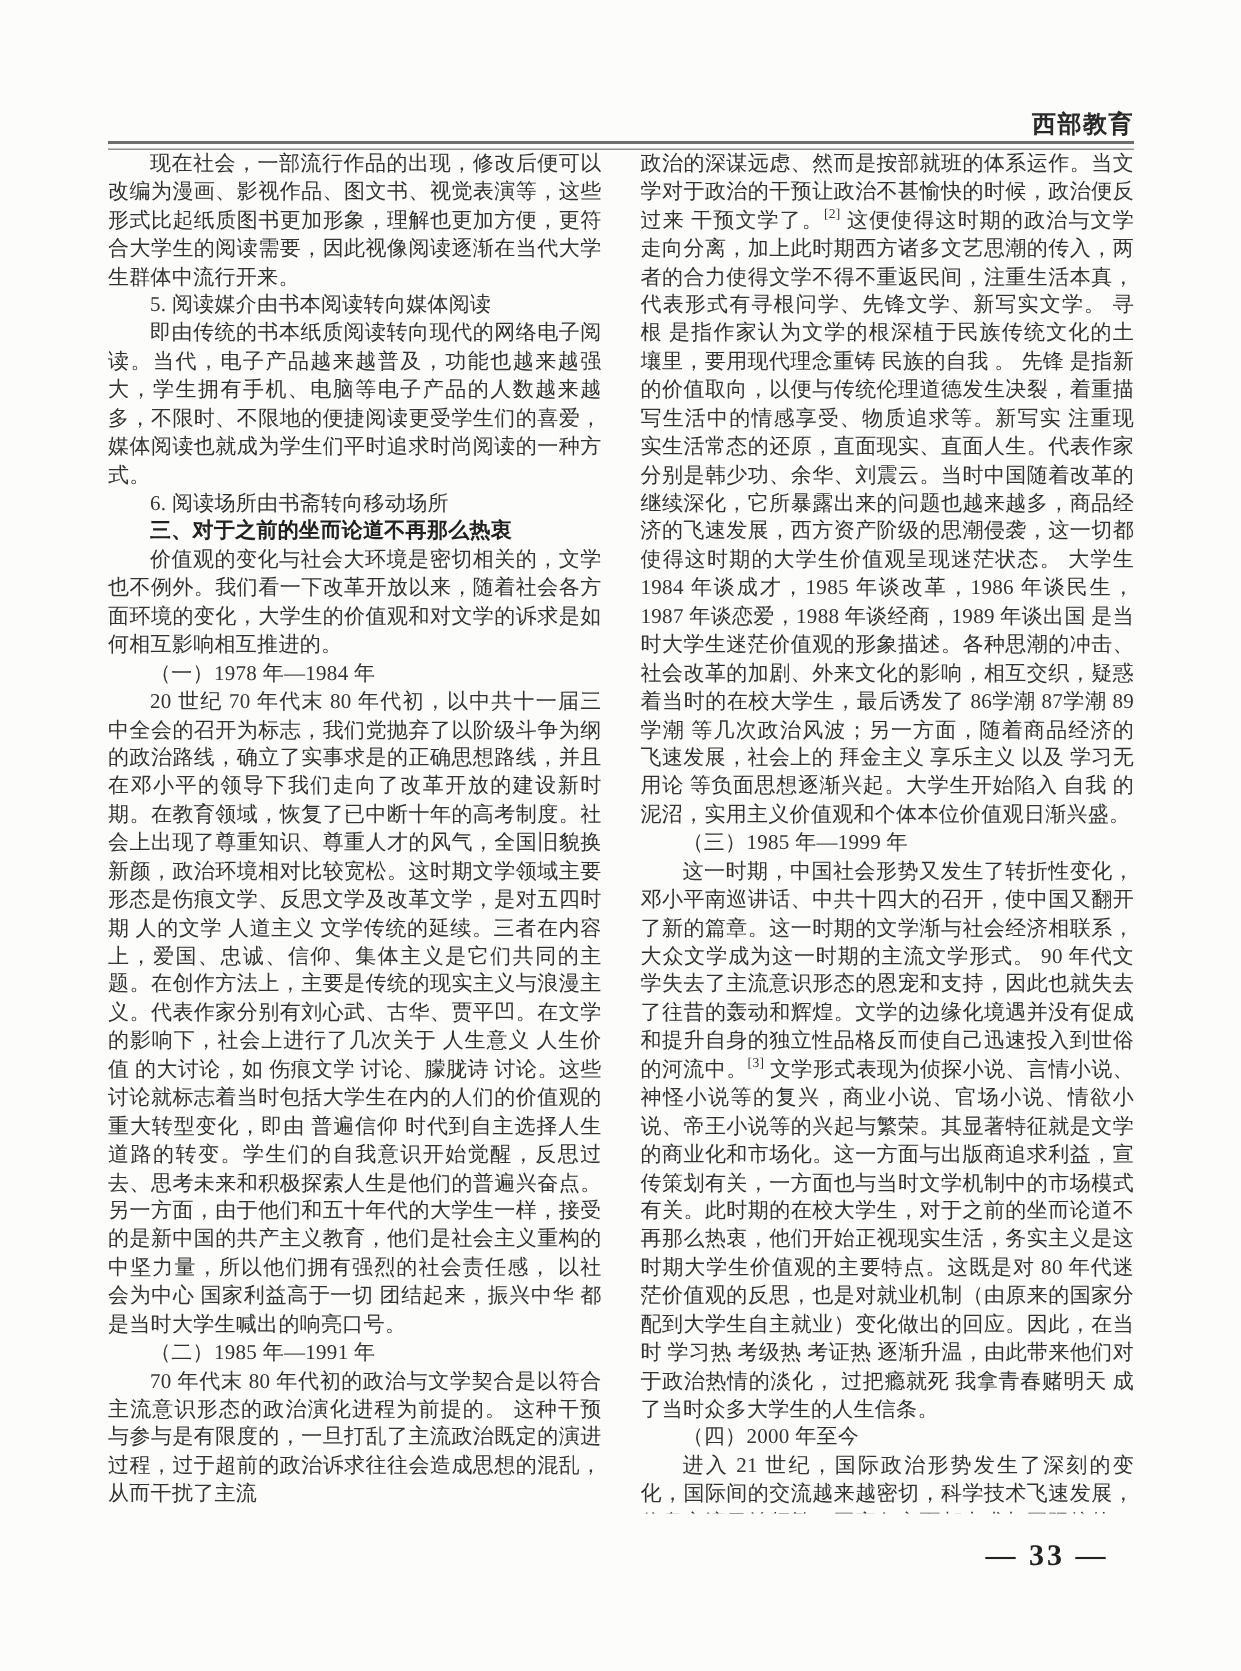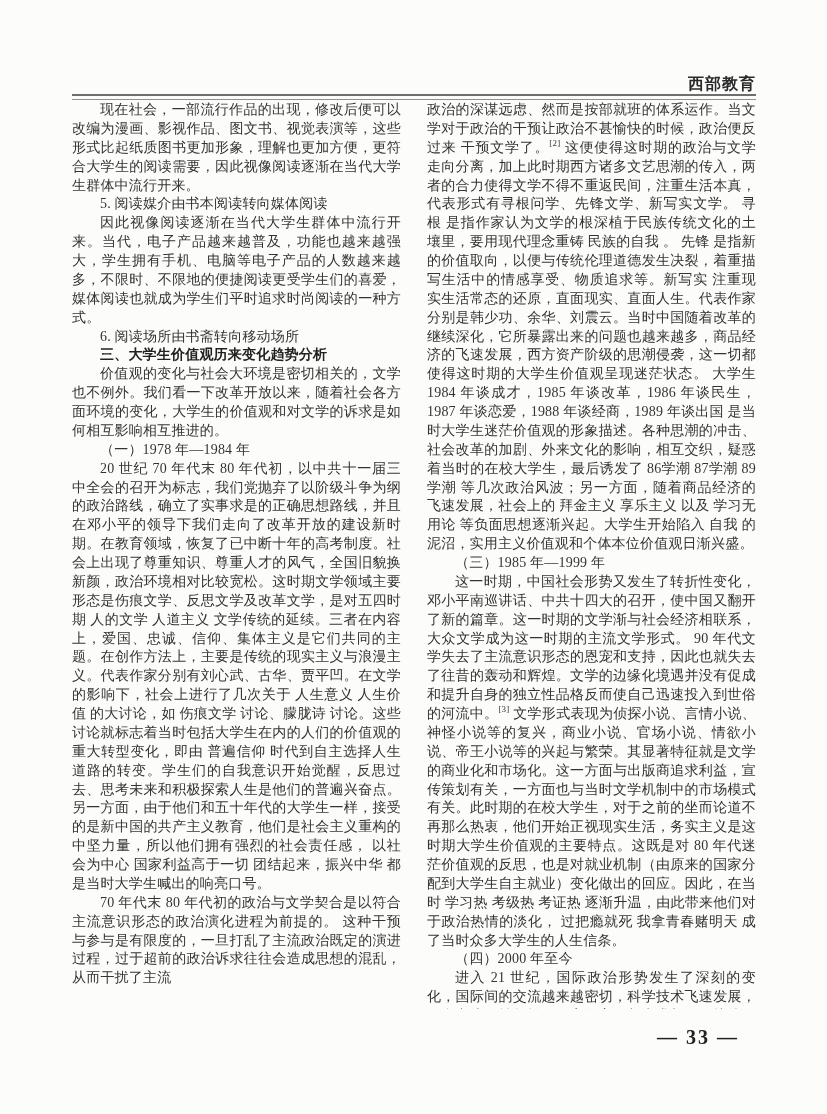--- a/index.html
+++ b/index.html
@@ -63,26 +63,27 @@
 <div class="page">
   <div class="header">
     <span class="journal-title">西部教育</span>
     <div class="header-rule"></div>
   </div>
 
   <div class="columns">
     <div class="col" id="col-left">
         <p class="body">现在社会，一部流行作品的出现，修改后便可以改编为漫画、影视作品、图文书、视觉表演等，这些形式比起纸质图书更加形象，理解也更加方便，更符合大学生的阅读需要，因此视像阅读逐渐在当代大学生群体中流行开来。</p>
         <p class="subheading">5. 阅读媒介由书本阅读转向媒体阅读</p>
-        <p class="body">因此视像阅读逐渐在当代大学生群体中流行开来。当代，电子产品越来越普及，功能也越来越强大，学生拥有手机、电脑等电子产品的人数越来越多，不限时、不限地的便捷阅读更受学生们的喜爱，媒体阅读也就成为学生们平时追求时尚阅读的一种方式。</p>
+        <p class="body">即由传统的书本纸质阅读转向现代的网络电子阅读。当代，电子产品越来越普及，功能也越来越强大，学生拥有手机、电脑等电子产品的人数越来越多，不限时、不限地的便捷阅读更受学生们的喜爱，媒体阅读也就成为学生们平时追求时尚阅读的一种方式。</p>
         <p class="subheading">6. 阅读场所由书斋转向移动场所</p>
-        <p class="heading">三、大学生价值观历来变化趋势分析</p>
+        <p class="heading">三、对于之前的坐而论道不再那么热衷</p>
         <p class="body">价值观的变化与社会大环境是密切相关的，文学也不例外。我们看一下改革开放以来，随着社会各方面环境的变化，大学生的价值观和对文学的诉求是如何相互影响相互推进的。</p>
         <p class="subheading">（一）1978 年—1984 年</p>
         <p class="body">20 世纪 70 年代末 80 年代初，以中共十一届三中全会的召开为标志，我们党抛弃了以阶级斗争为纲的政治路线，确立了实事求是的正确思想路线，并且在邓小平的领导下我们走向了改革开放的建设新时期。在教育领域，恢复了已中断十年的高考制度。社会上出现了尊重知识、尊重人才的风气，全国旧貌换新颜，政治环境相对比较宽松。这时期文学领域主要形态是伤痕文学、反思文学及改革文学，是对五四时期 人的文学 人道主义 文学传统的延续。三者在内容上，爱国、忠诚、信仰、集体主义是它们共同的主题。在创作方法上，主要是传统的现实主义与浪漫主义。代表作家分别有刘心武、古华、贾平凹。在文学的影响下，社会上进行了几次关于 人生意义 人生价值 的大讨论，如 伤痕文学 讨论、朦胧诗 讨论。这些讨论就标志着当时包括大学生在内的人们的价值观的重大转型变化，即由 普遍信仰 时代到自主选择人生道路的转变。学生们的自我意识开始觉醒，反思过去、思考未来和积极探索人生是他们的普遍兴奋点。另一方面，由于他们和五十年代的大学生一样，接受的是新中国的共产主义教育，他们是社会主义重构的中坚力量，所以他们拥有强烈的社会责任感， 以社会为中心 国家利益高于一切 团结起来，振兴中华 都是当时大学生喊出的响亮口号。</p>
+        <p class="subheading">（二）1985 年—1991 年</p>
         <p class="body">70 年代末 80 年代初的政治与文学契合是以符合主流意识形态的政治演化进程为前提的。 这种干预与参与是有限度的，一旦打乱了主流政治既定的演进过程，过于超前的政治诉求往往会造成思想的混乱，从而干扰了主流</p>
       </div>
     <div class="col" id="col-right">
         <p class="body noindent">政治的深谋远虑、然而是按部就班的体系运作。当文学对于政治的干预让政治不甚愉快的时候，政治便反过来 干预文学了。<sup>[2]</sup> 这便使得这时期的政治与文学走向分离，加上此时期西方诸多文艺思潮的传入，两者的合力使得文学不得不重返民间，注重生活本真，代表形式有寻根问学、先锋文学、新写实文学。 寻根 是指作家认为文学的根深植于民族传统文化的土壤里，要用现代理念重铸 民族的自我 。 先锋 是指新的价值取向，以便与传统伦理道德发生决裂，着重描写生活中的情感享受、物质追求等。新写实 注重现实生活常态的还原，直面现实、直面人生。代表作家分别是韩少功、余华、刘震云。当时中国随着改革的继续深化，它所暴露出来的问题也越来越多，商品经济的飞速发展，西方资产阶级的思潮侵袭，这一切都使得这时期的大学生价值观呈现迷茫状态。 大学生 1984 年谈成才，1985 年谈改革，1986 年谈民生，1987 年谈恋爱，1988 年谈经商，1989 年谈出国 是当时大学生迷茫价值观的形象描述。各种思潮的冲击、社会改革的加剧、外来文化的影响，相互交织，疑惑着当时的在校大学生，最后诱发了 86学潮 87学潮 89 学潮 等几次政治风波；另一方面，随着商品经济的飞速发展，社会上的 拜金主义 享乐主义 以及 学习无用论 等负面思想逐渐兴起。大学生开始陷入 自我 的泥沼，实用主义价值观和个体本位价值观日渐兴盛。</p>
         <p class="subheading">（三）1985 年—1999 年</p>
         <p class="body">这一时期，中国社会形势又发生了转折性变化，邓小平南巡讲话、中共十四大的召开，使中国又翻开了新的篇章。这一时期的文学渐与社会经济相联系，大众文学成为这一时期的主流文学形式。 90 年代文学失去了主流意识形态的恩宠和支持，因此也就失去了往昔的轰动和辉煌。文学的边缘化境遇并没有促成和提升自身的独立性品格反而使自己迅速投入到世俗的河流中。<sup>[3]</sup> 文学形式表现为侦探小说、言情小说、神怪小说等的复兴，商业小说、官场小说、情欲小说、帝王小说等的兴起与繁荣。其显著特征就是文学的商业化和市场化。这一方面与出版商追求利益，宣传策划有关，一方面也与当时文学机制中的市场模式有关。此时期的在校大学生，对于之前的坐而论道不再那么热衷，他们开始正视现实生活，务实主义是这时期大学生价值观的主要特点。这既是对 80 年代迷茫价值观的反思，也是对就业机制（由原来的国家分配到大学生自主就业）变化做出的回应。因此，在当时 学习热 考级热 考证热 逐渐升温，由此带来他们对于政治热情的淡化， 过把瘾就死 我拿青春赌明天 成了当时众多大学生的人生信条。</p>
         <p class="subheading">（四）2000 年至今</p>
         <p class="body">进入 21 世纪，国际政治形势发生了深刻的变化，国际间的交流越来越密切，科学技术飞速发展，信息交流日益频繁，国家各方面都力求与国际接轨。在今天以发展经济为中心的语境中，文学遭到了前所未有的冷落，被迫</p>
       </div>
   </div>

